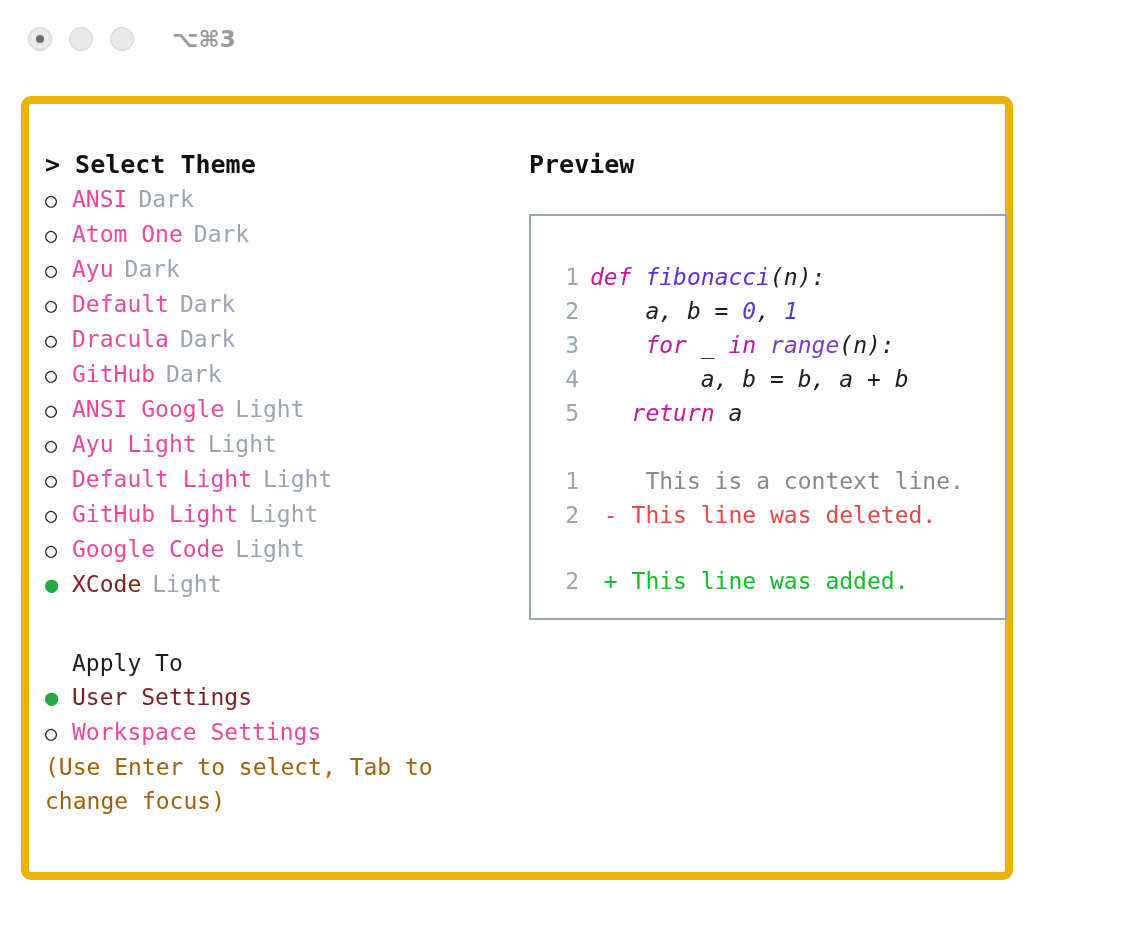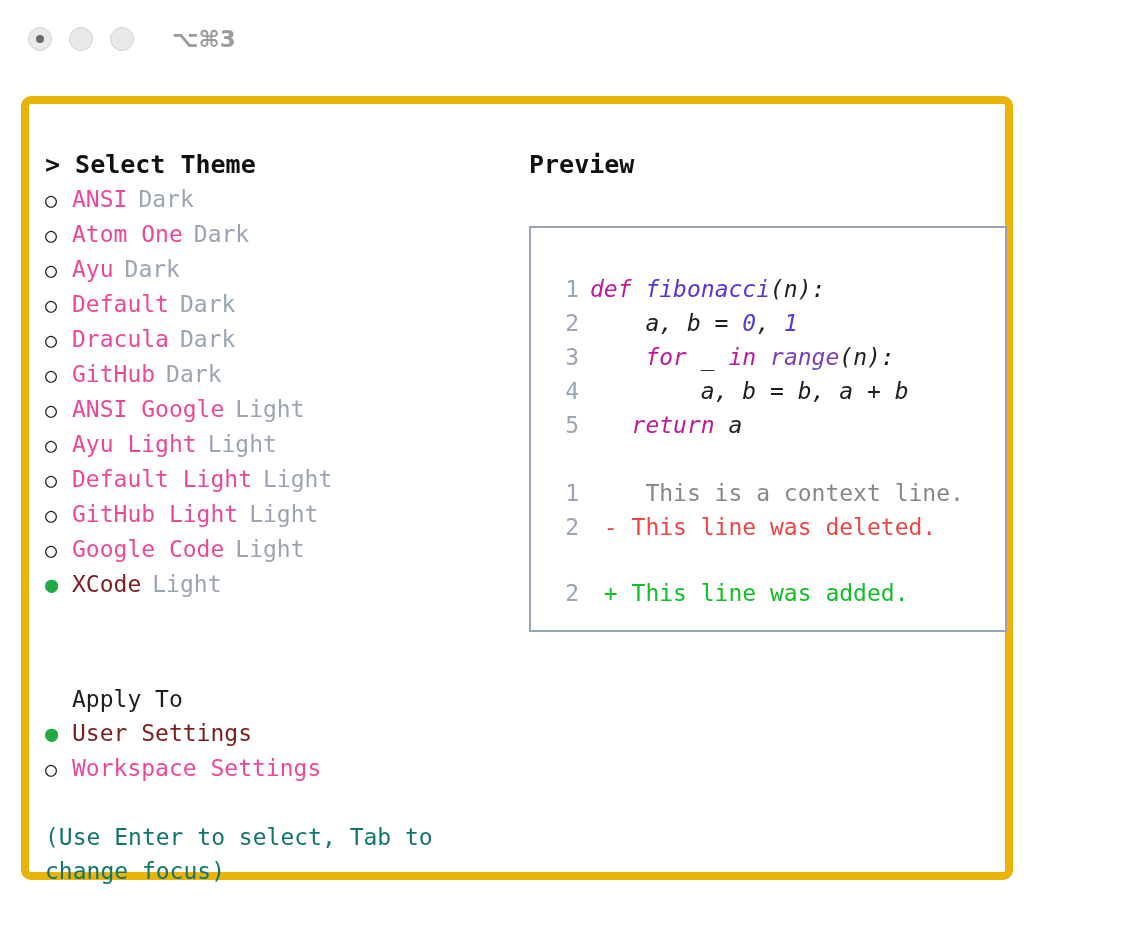--- a/index.html
+++ b/index.html
@@ -140,46 +140,44 @@
   .group-gap {
     height: 44px;
   }
 
   .group-head {
     display: flex;
     align-items: center;
     line-height: 34px;
     font-size: 23px;
     white-space: pre;
-    margin-top: 36px;
   }
   .group-head .marker { color: transparent; }
   .group-head .opt-label { color: #1d1d1d; }
 
   .hint {
-    margin-top: 34px;
-    font-size: 23px;
-    line-height: 34px;
-    color: #0f766e;
+    font-size: 23px;
+    line-height: 34px;
+    color: #a16207;
     width: 420px;
     white-space: pre-wrap;
   }
 
   
   .right-col {
     flex: 1 1 auto;
     padding-left: 22px;
     box-sizing: border-box;
   }
   .preview-title {
     font-size: 25px;
     font-weight: bold;
     color: #111111;
     line-height: 34px;
-    margin-bottom: 44px;
+    margin-bottom: 32px;
   }
   .preview-box {
     width: 478px;
     height: 406px;
     border: 2px solid #9aa5b4;
     box-sizing: border-box;
     padding: 44px 0 0 14px;
     background: #ffffff;
   }
 

